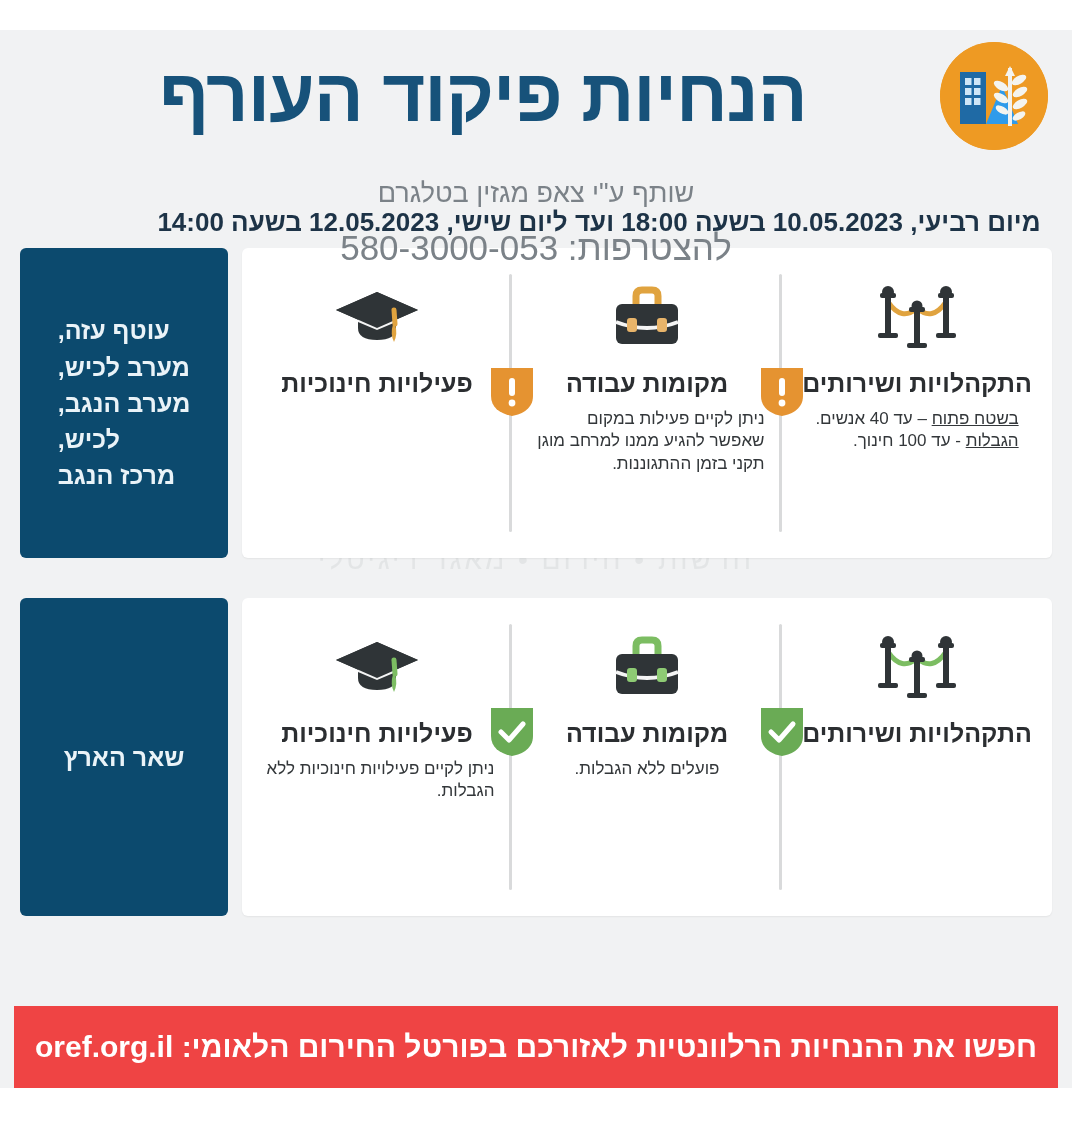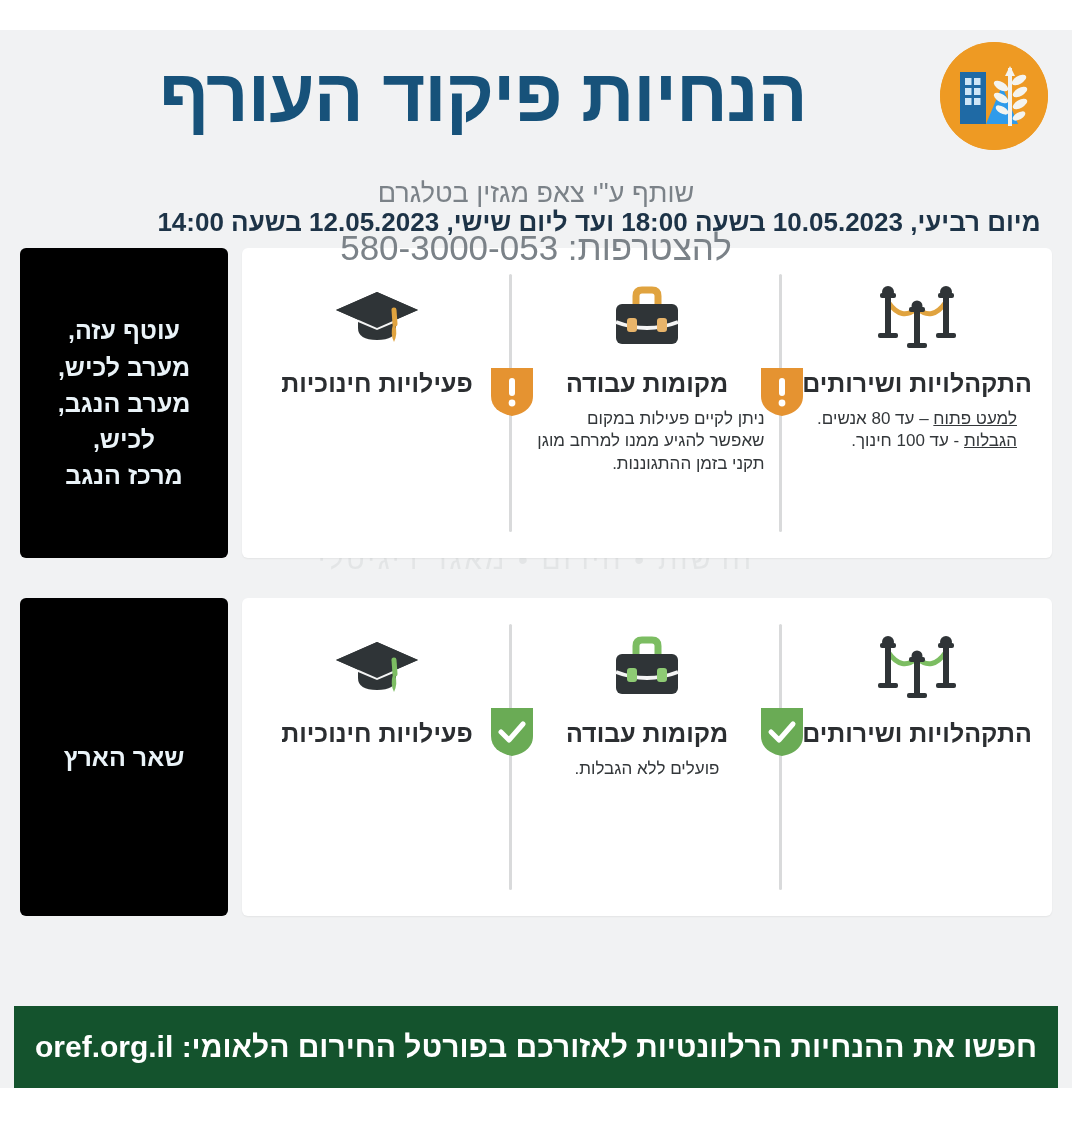--- a/index.html
+++ b/index.html
@@ -152,26 +152,26 @@
     flex: 1 1 auto;
     background: #ffffff;
     border-radius: 6px;
     display: flex;
     flex-direction: row;
     position: relative;
     box-shadow: 0 1px 2px rgba(0,0,0,0.06);
   }
   .region {
     flex: 0 0 208px;
-    background: #000000;
+    background: #0c4a6e;
     border-radius: 6px;
     display: flex;
     align-items: center;
     justify-content: center;
-    text-align: center;
+    text-align: left;
     color: #eaf3f8;
     font-weight: 700;
     font-size: 25px;
     line-height: 1.45;
     padding: 10px;
     box-sizing: border-box;
   }
   .card {
     flex: 1 1 33.33%;
     position: relative;
@@ -227,21 +227,21 @@
   .shield.s1 { right: calc(33.33% - 23px); }
   .shield.s2 { right: calc(66.66% - 23px); }
 
   
   .footer {
     position: absolute;
     left: 14px;
     right: 14px;
     top: 1006px;
     height: 82px;
-    background: #14532d;
+    background: #ef4444;
     display: flex;
     align-items: center;
     justify-content: center;
   }
   .footer-text {
     color: #ffffff;
     font-size: 30px;
     font-weight: 700;
     white-space: nowrap;
   }
@@ -344,21 +344,21 @@
               <circle cx="43" cy="28" r="5.5"></circle>
               <rect x="40" y="33" width="6" height="32"></rect>
               <rect x="33" y="65" width="20" height="5" rx="2"></rect>
               <rect x="35" y="29" width="16" height="5" rx="2"></rect>
             </g>
           </svg>
         </div>
         <div class="card-title">התקהלויות ושירותים</div>
         <div class="card-body">
           <div>
-            <span class="u">למעט פתוח</span><span> – עד 80 אנשים.</span>
+            <span class="u">בשטח פתוח</span><span> – עד 40 אנשים.</span>
           </div>
           <div>
             <span class="u">הגבלות</span><span> - עד 100 חינוך.</span>
           </div>
         </div>
       </div>
 
       <div class="card">
         <div class="card-icon">
           <svg width="86" height="78" viewBox="0 0 86 78" aria-hidden="true">
@@ -460,20 +460,21 @@
           <svg width="90" height="78" viewBox="0 0 90 78" aria-hidden="true">
             <path d="M26 34 V50 Q26 62 45 62 Q64 62 64 50 V34 Z" fill="#2f3437"></path>
             <polygon points="45,14 86,32 45,50 4,32" fill="#2f3437"></polygon>
             <polygon points="45,40 64,32 64,44 45,52 26,44 26,32" fill="#ffffff" opacity="0.95"></polygon>
             <polygon points="45,14 86,32 45,50 4,32" fill="#2f3437"></polygon>
             <path d="M62 32 L63 46" stroke="#7cbd62" stroke-width="5" fill="none" stroke-linecap="round"></path>
             <path d="M63 46 Q66 56 62 64 Q58 56 61 46 Z" fill="#7cbd62"></path>
           </svg>
         </div>
         <div class="card-title">פעילויות חינוכיות</div>
+        <div class="card-body">ניתן לקיים פעילויות חינוכיות ללא הגבלות.</div>
       </div>
     </div>
 
     <div class="region" style="white-space: pre-line;">שאר הארץ</div>
   </div>
 
   <div class="footer">
     <div class="footer-text">חפשו את ההנחיות הרלוונטיות לאזורכם בפורטל החירום הלאומי: oref.org.il</div>
   </div>
   <div class="bottom-white"></div>

